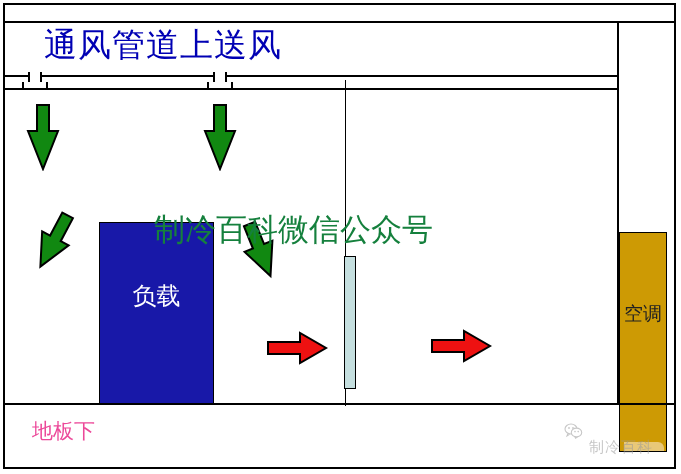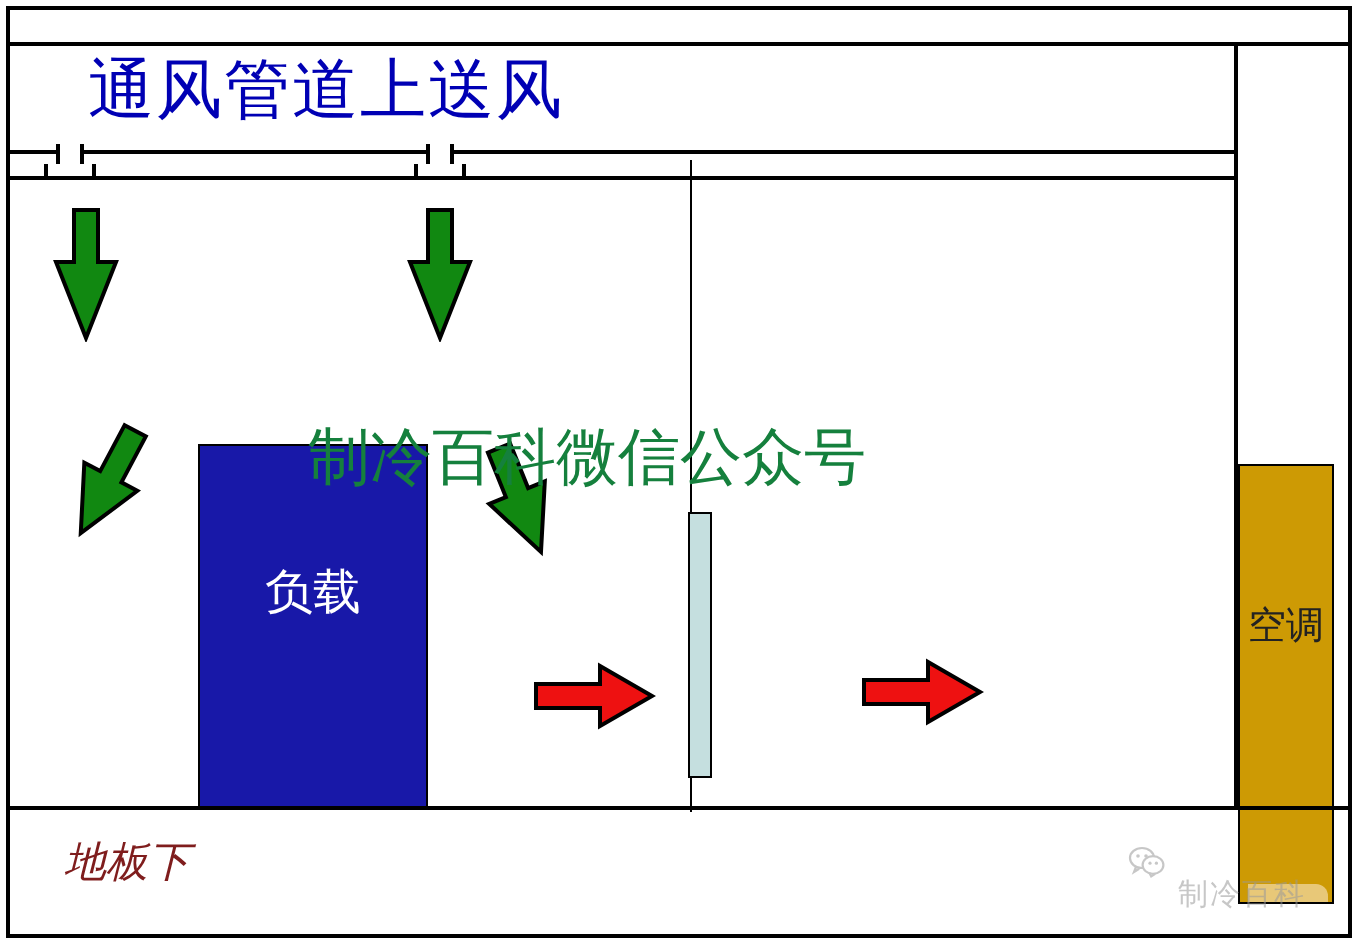--- a/index.html
+++ b/index.html
@@ -203,23 +203,22 @@
     border-radius: 0 6px 0 0;
   }
 
   
   .underfloor-label {
     position: absolute;
     left: 32px;
     top: 418px;
     font-size: 21px;
     line-height: 26px;
-    color: #7f1d1d;
-    font-family: "DejaVu Serif", "Liberation Serif", serif;
-    font-style: italic;
+    color: #ec4899;
+    font-family: "DejaVu Serif", "Liberation Serif", serif;
   }
 
   
   .overlay-text {
     position: absolute;
     left: 154px;
     top: 210px;
     font-size: 31px;
     line-height: 38px;
     color: #15803d;

